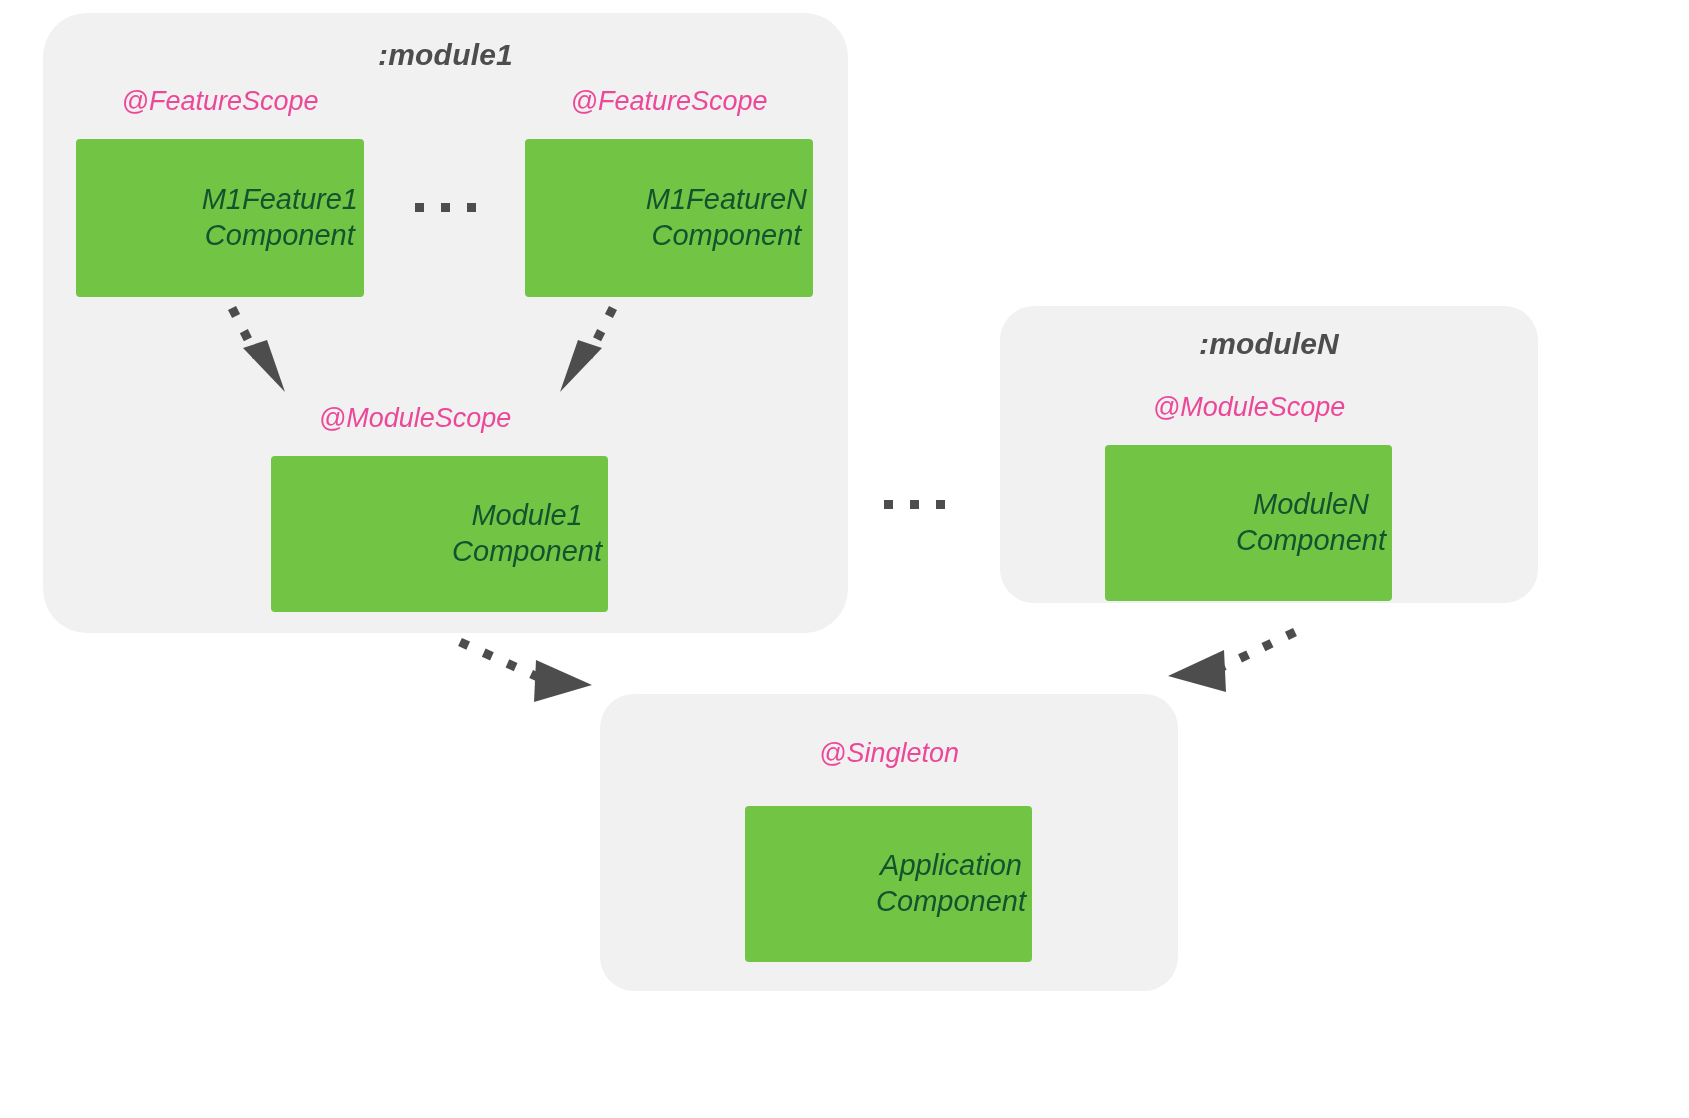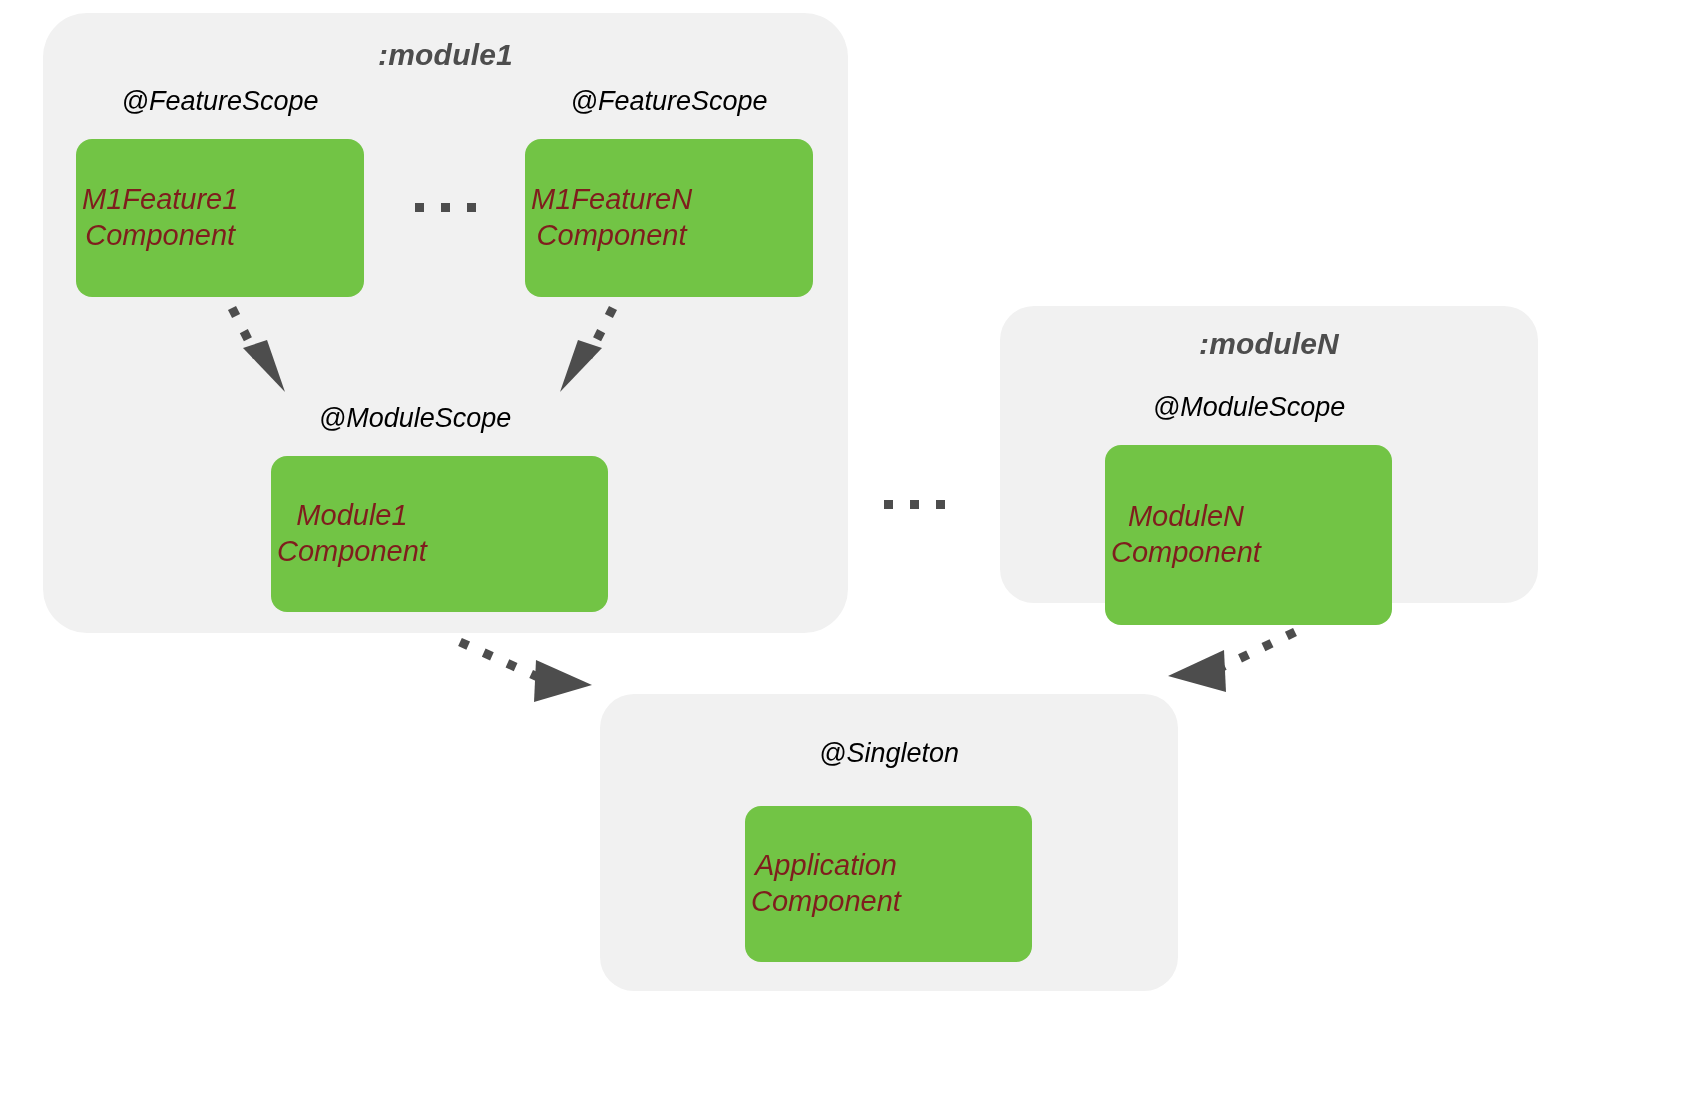--- a/index.html
+++ b/index.html
@@ -28,31 +28,31 @@
     left: 0;
     right: 0;
     text-align: center;
     font-weight: bold;
     color: #4d4d4d;
     letter-spacing: 0.2px;
   }
   .scope-label {
     position: absolute;
     text-align: center;
-    color: #000000;
+    color: #ec4899;
     white-space: nowrap;
   }
   .component {
     position: absolute;
     background: #72c445;
-    border-radius: 16px;
-    color: #7f1d1d;
+    border-radius: 4px;
+    color: #14532d;
     display: flex;
     align-items: center;
-    justify-content: flex-start;
+    justify-content: flex-end;
     text-align: center;
     line-height: 1.24;
     box-sizing: border-box;
   }
   .component .cmp-text {
     display: block;
     padding: 0 6px;
   }
   .ellipsis {
     position: absolute;
@@ -125,21 +125,21 @@
     <polygon class="arrow-head" points="72,48 30,92 48,40"></polygon>
   </svg>
 
   <div class="panel" style="left:1000px; top:306px; width:538px; height:297px; border-radius:34px;">
   </div>
 
   <div class="panel-title" style="left:1000px; top:327px; width:538px; font-size:30px;">:moduleN</div>
 
   <div class="scope-label" style="left:1104px; top:392px; width:290px; font-size:27px;">@ModuleScope</div>
 
-  <div class="component" style="left:1105px; top:445px; width:287px; height:180px; font-size:29px;">
+  <div class="component" style="left:1105px; top:445px; width:287px; height:156px; font-size:29px;">
     <span class="cmp-text"><span>ModuleN</span><br><span>Component</span></span>
   </div>
 
   <div class="ellipsis" style="left:884px; top:500px;">
     <i></i>
     <i></i>
     <i></i>
   </div>
 
   <div class="panel" style="left:600px; top:694px; width:578px; height:297px; border-radius:34px;">

